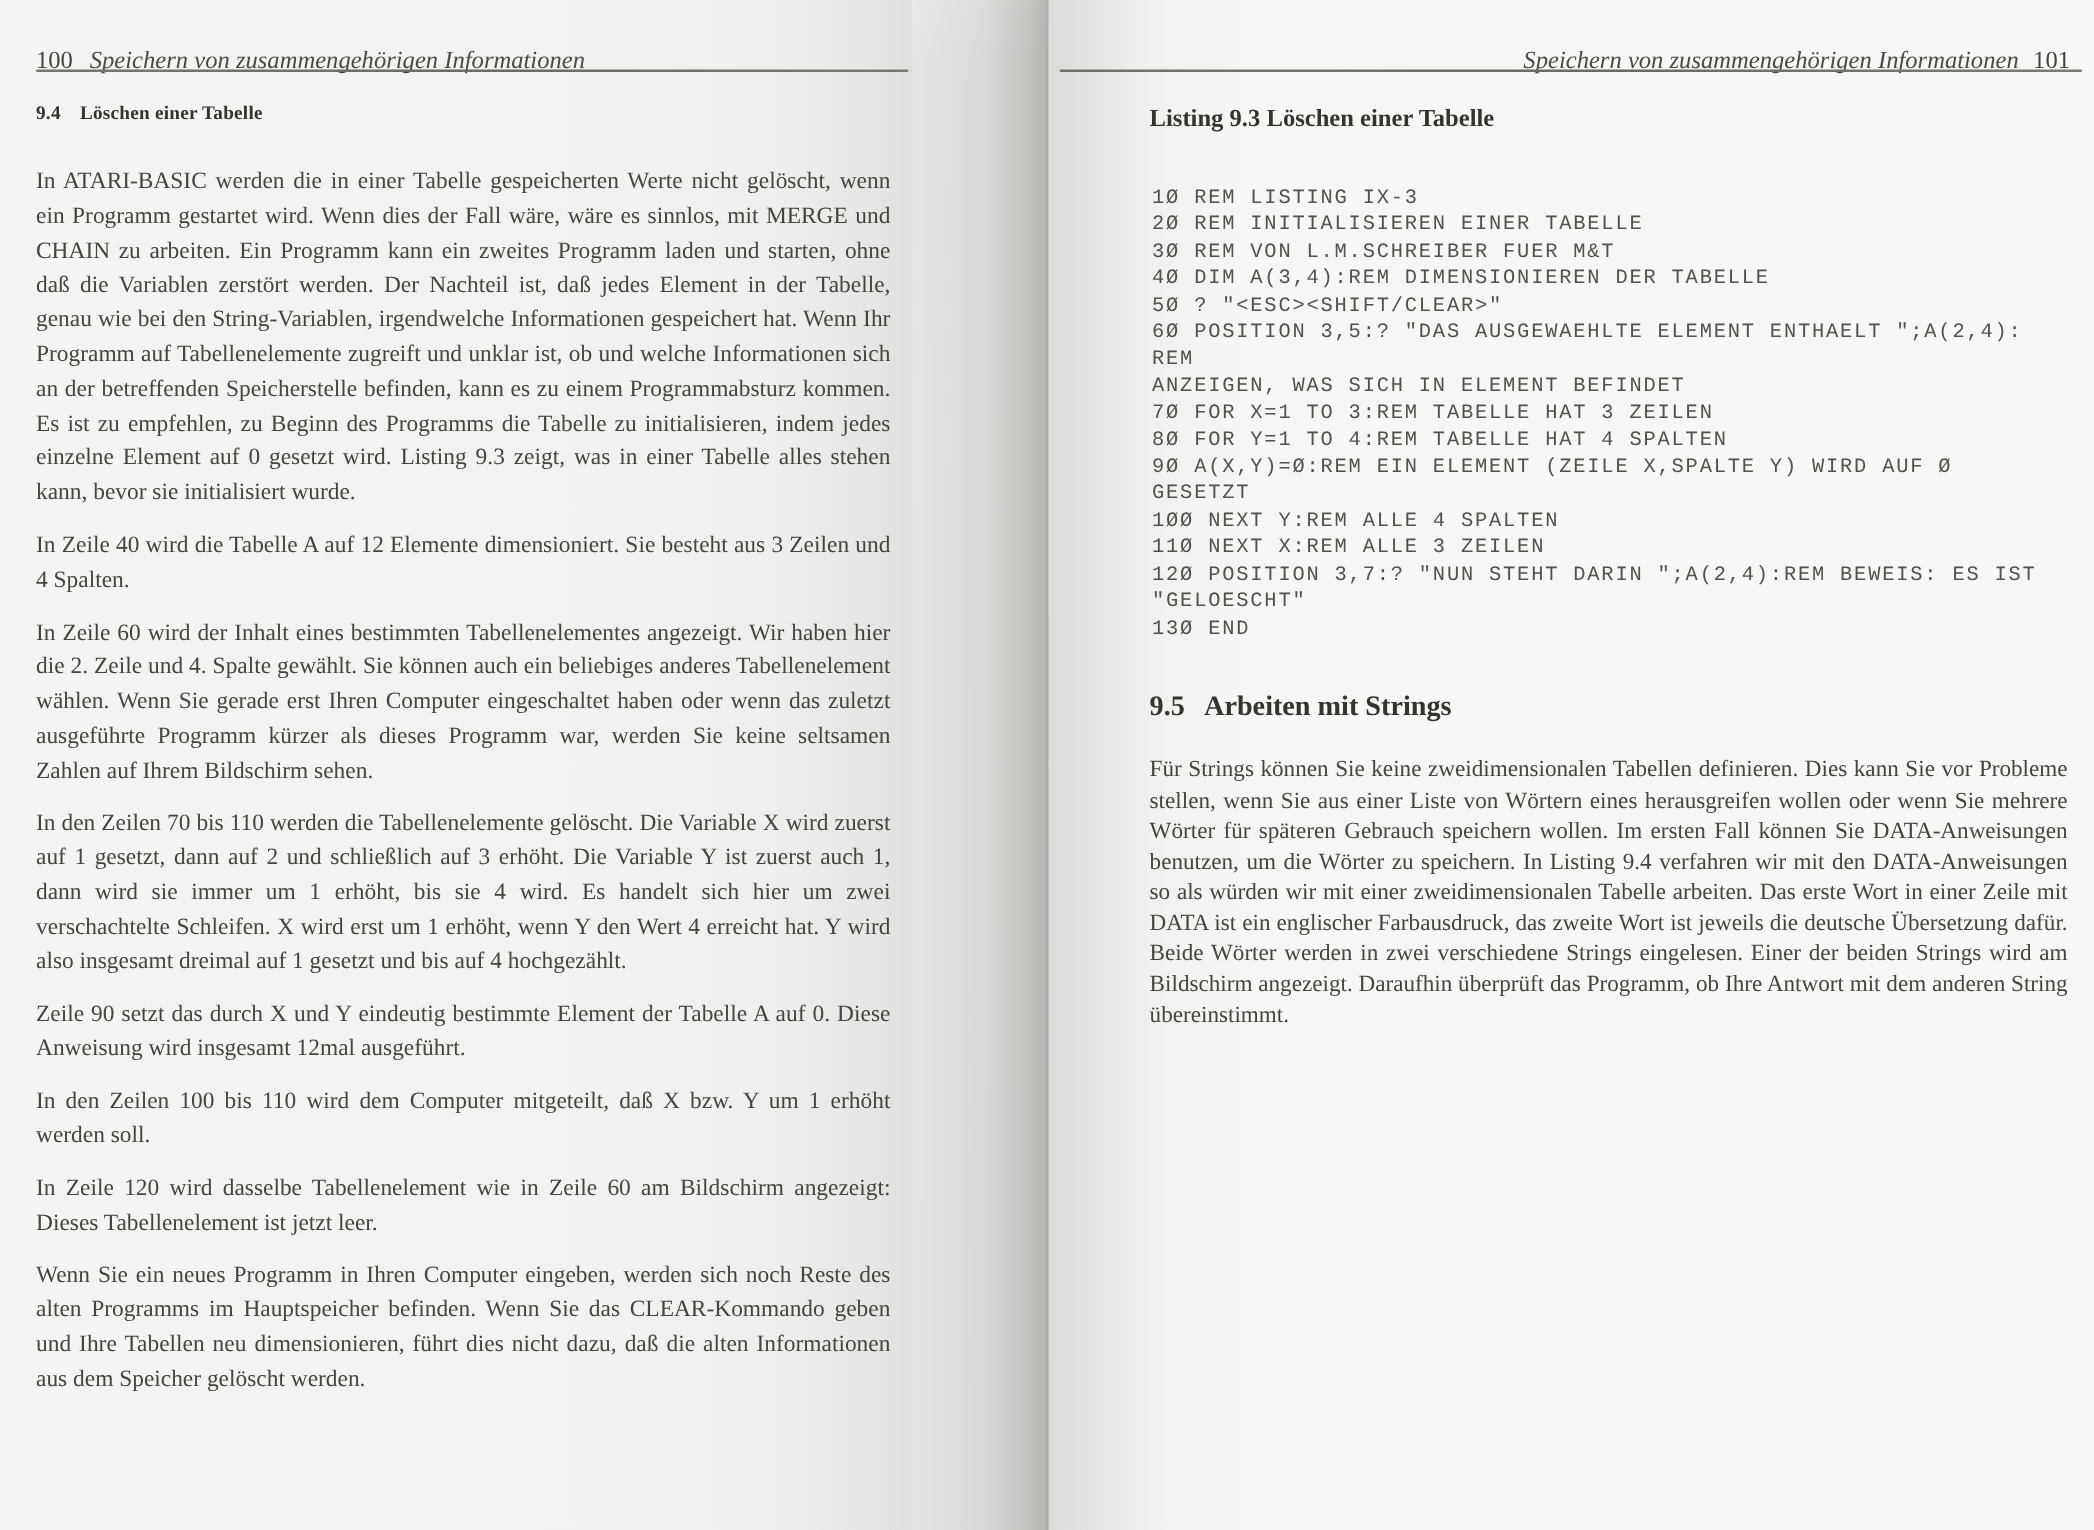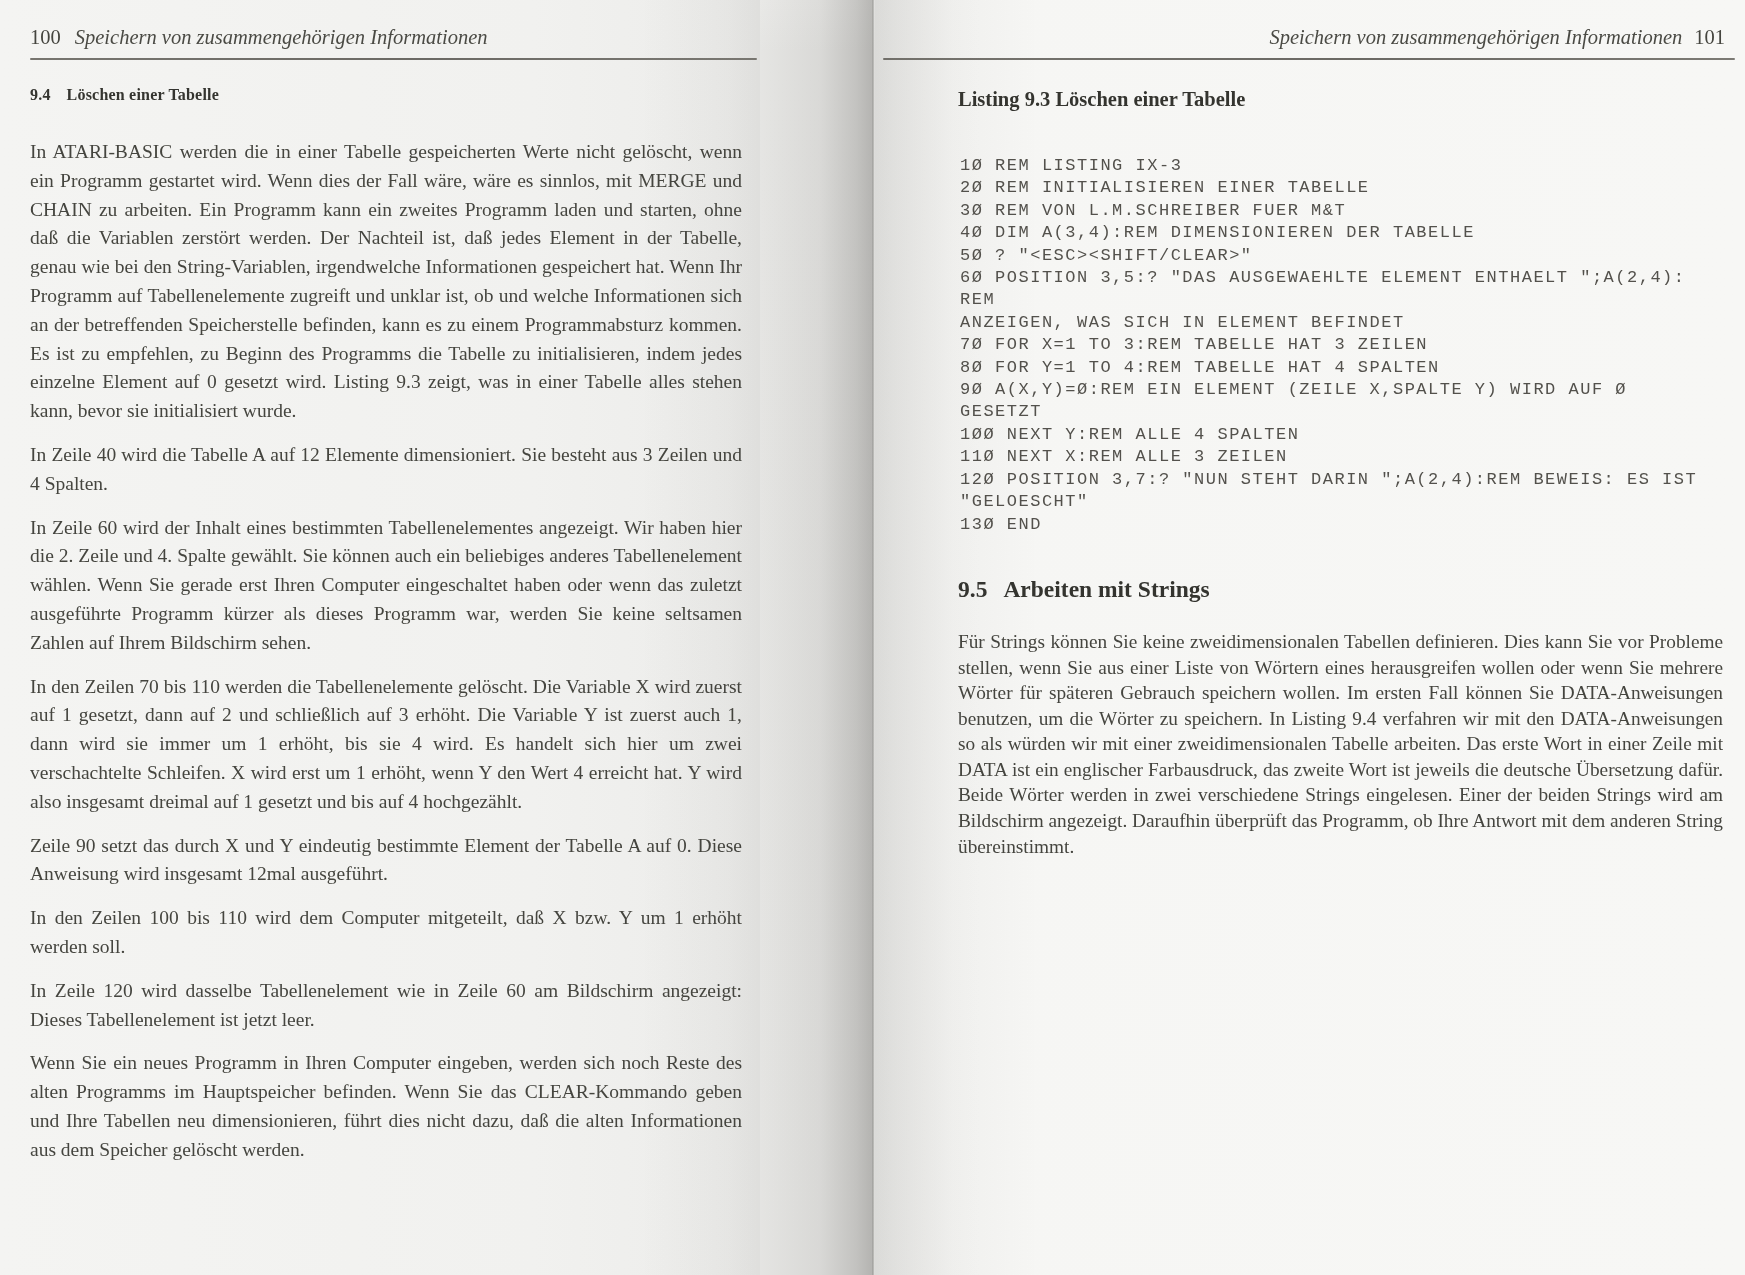--- a/index.html
+++ b/index.html
@@ -33,21 +33,21 @@
       rgba(60,58,54,0) 100%);
     pointer-events:none;
   }
   .spine-line{
     position:absolute;top:0;left:872px;width:2px;height:1275px;
     background:rgba(70,68,64,0.22);pointer-events:none;
   }
 
   
   .running-header{
-    position:absolute;top:26px;font-size:20.5px;color:#4a4a44;
+    position:absolute;top:40px;font-size:20.5px;color:#4a4a44;
     white-space:nowrap;
   }
   .page-left .running-header{left:30px;}
   .page-right .running-header{right:20px;text-align:right;margin-left:22px;}
   .running-title{font-style:italic;}
   .page-num{font-style:normal;color:#45453f;}
   .page-left .page-num{margin-right:14px;}
   .page-right .page-num{margin-left:12px;}
   .header-rule{
     position:absolute;top:58px;height:2px;

